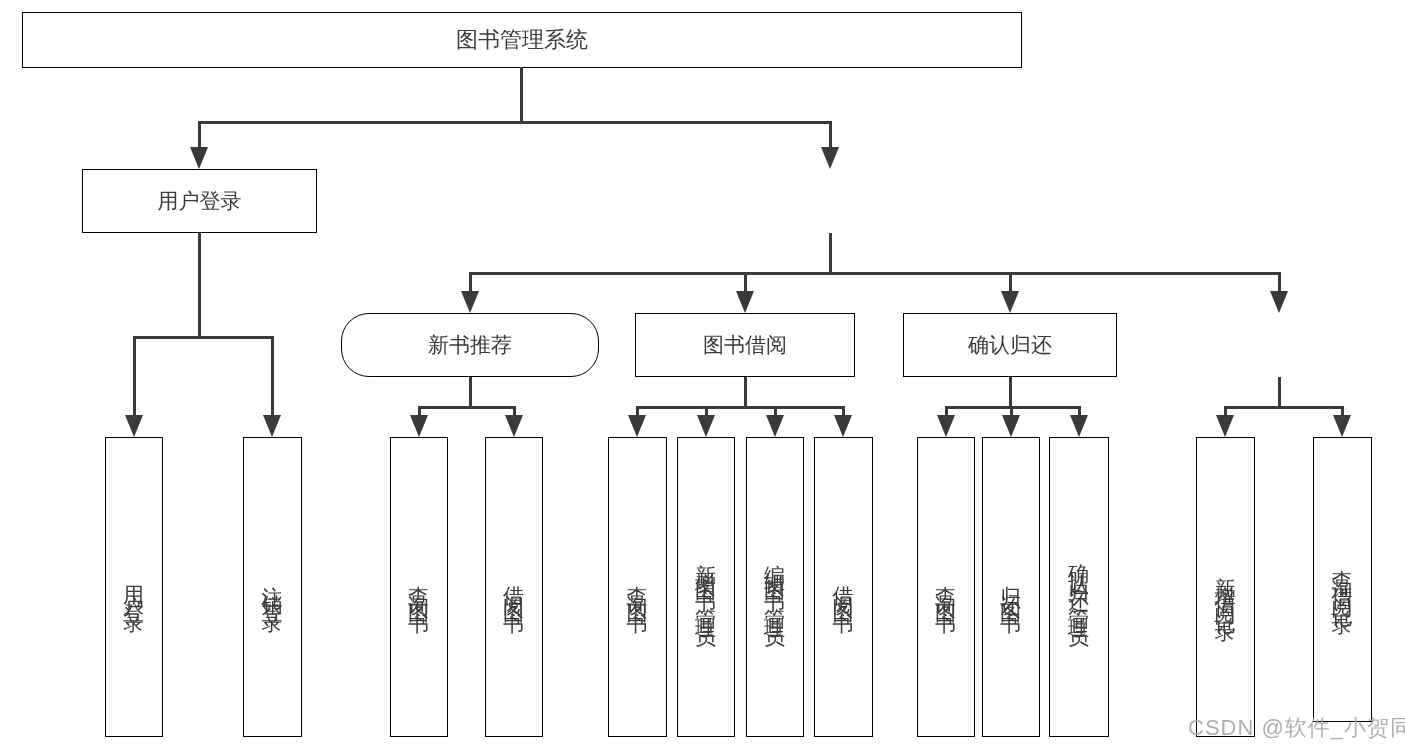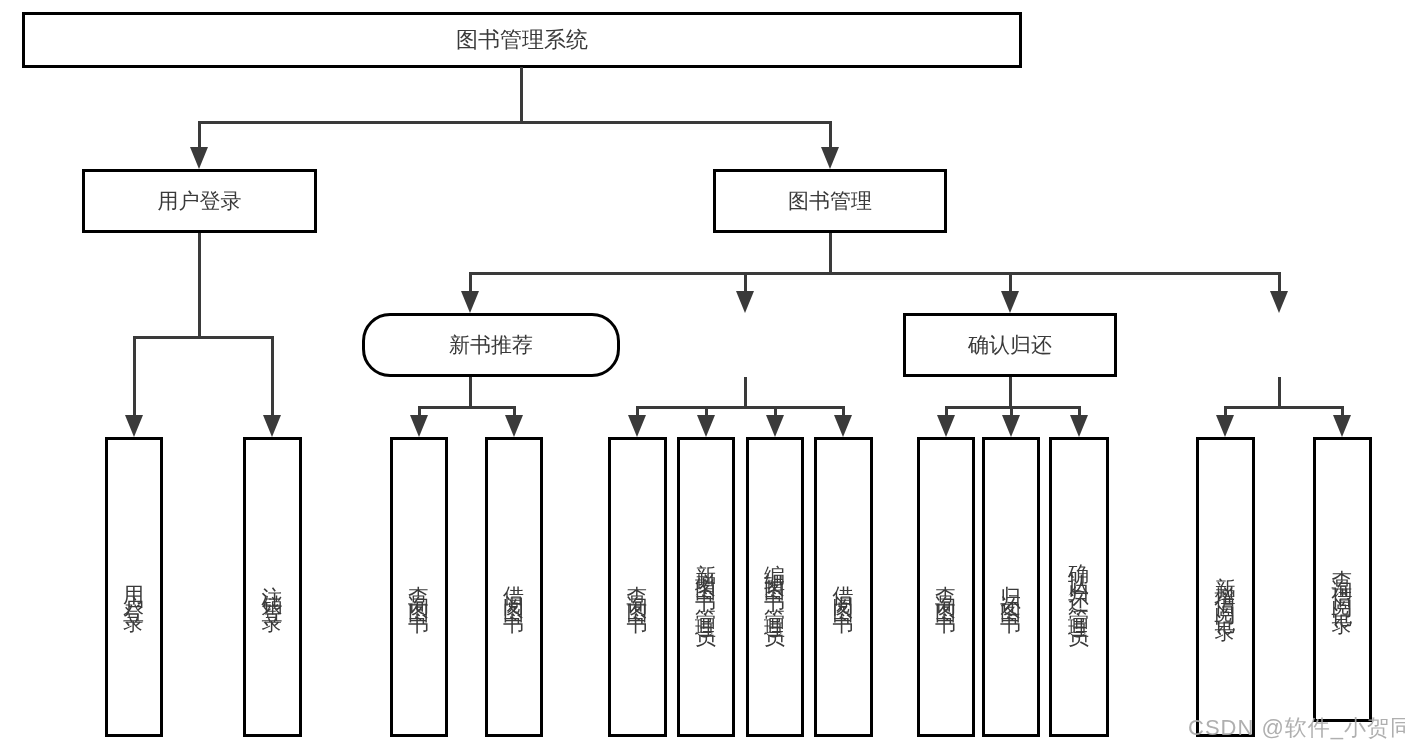--- a/index.html
+++ b/index.html
@@ -6,21 +6,21 @@
   #canvas{
     position:relative;
     width:1405px;height:747px;
     background:#ffffff;
     overflow:hidden;
     font-family:"Liberation Sans","DejaVu Sans",sans-serif;
     color:#363636;
   }
   .box{
     position:absolute;
-    border:3px solid #000000;
+    border:1px solid #000000;
     background:#ffffff;
     box-sizing:border-box;
     display:flex;align-items:center;justify-content:center;
     font-size:21px;
     color:#3a3a3a;
   }
   .vbox .vtext{
     writing-mode:vertical-rl;
     text-orientation:mixed;
     letter-spacing:9px;
@@ -50,26 +50,26 @@
 
 <div id="canvas">
 
   <div class="box" style="left:22px;top:12px;width:1000px;height:56px;font-size:22px;">
     <span>图书管理系统</span>
   </div>
 
   <div class="box" style="left:82px;top:169px;width:235px;height:64px;">
     <span>用户登录</span>
   </div>
-  <div class="box" style="left:713px;top:169px;width:234px;height:64px;">
-    <span>图书管理</span>
+
+  <div class="box" style="left:341px;top:313px;width:258px;height:64px;border-radius:28px;">
+    <span>新书推荐</span>
   </div>
-
-  <div class="box" style="left:362px;top:313px;width:258px;height:64px;border-radius:28px;">
-    <span>新书推荐</span>
+  <div class="box" style="left:635px;top:313px;width:220px;height:64px;">
+    <span>图书借阅</span>
   </div>
   <div class="box" style="left:903px;top:313px;width:214px;height:64px;">
     <span>确认归还</span>
   </div>
 
   <div class="box vbox" style="left:105px;top:437px;width:58px;height:300px;">
     <span class="vtext">用户登录</span>
   </div>
   <div class="box vbox" style="left:243px;top:437px;width:59px;height:300px;">
     <span class="vtext">注销登录</span>

